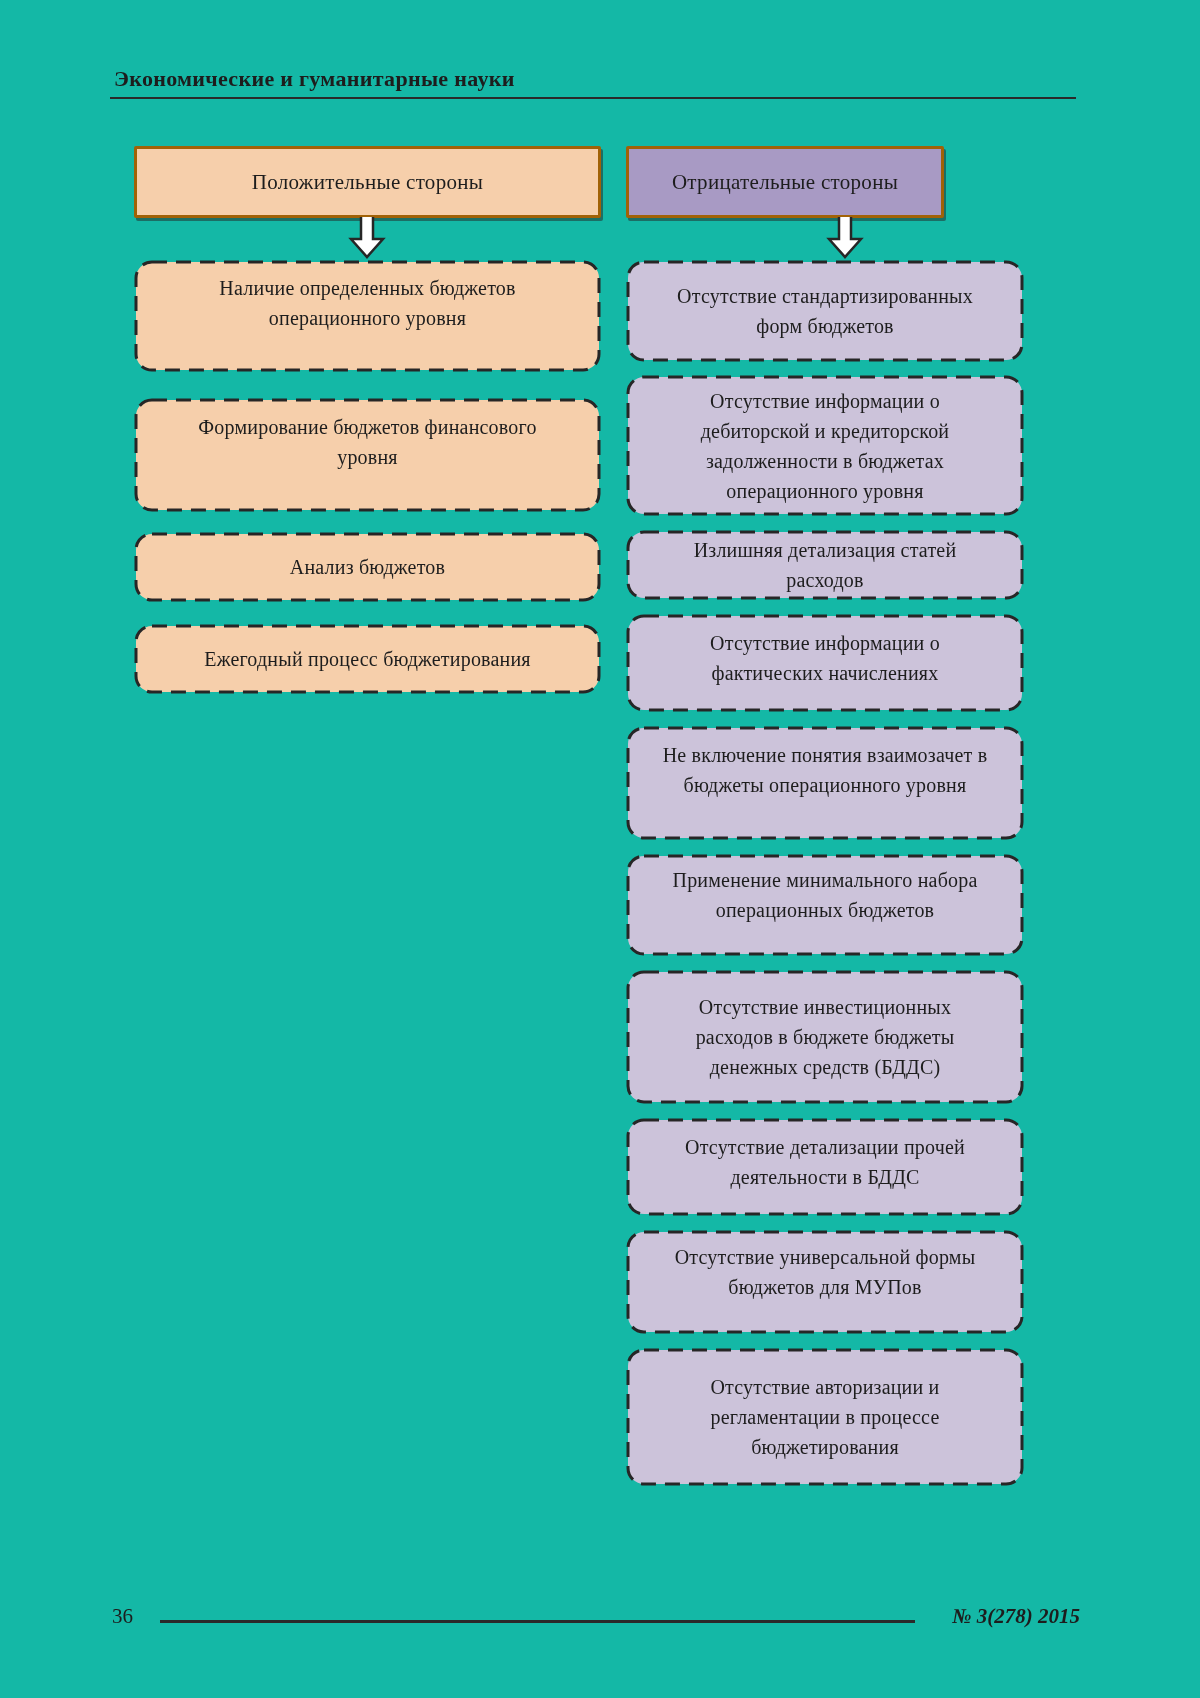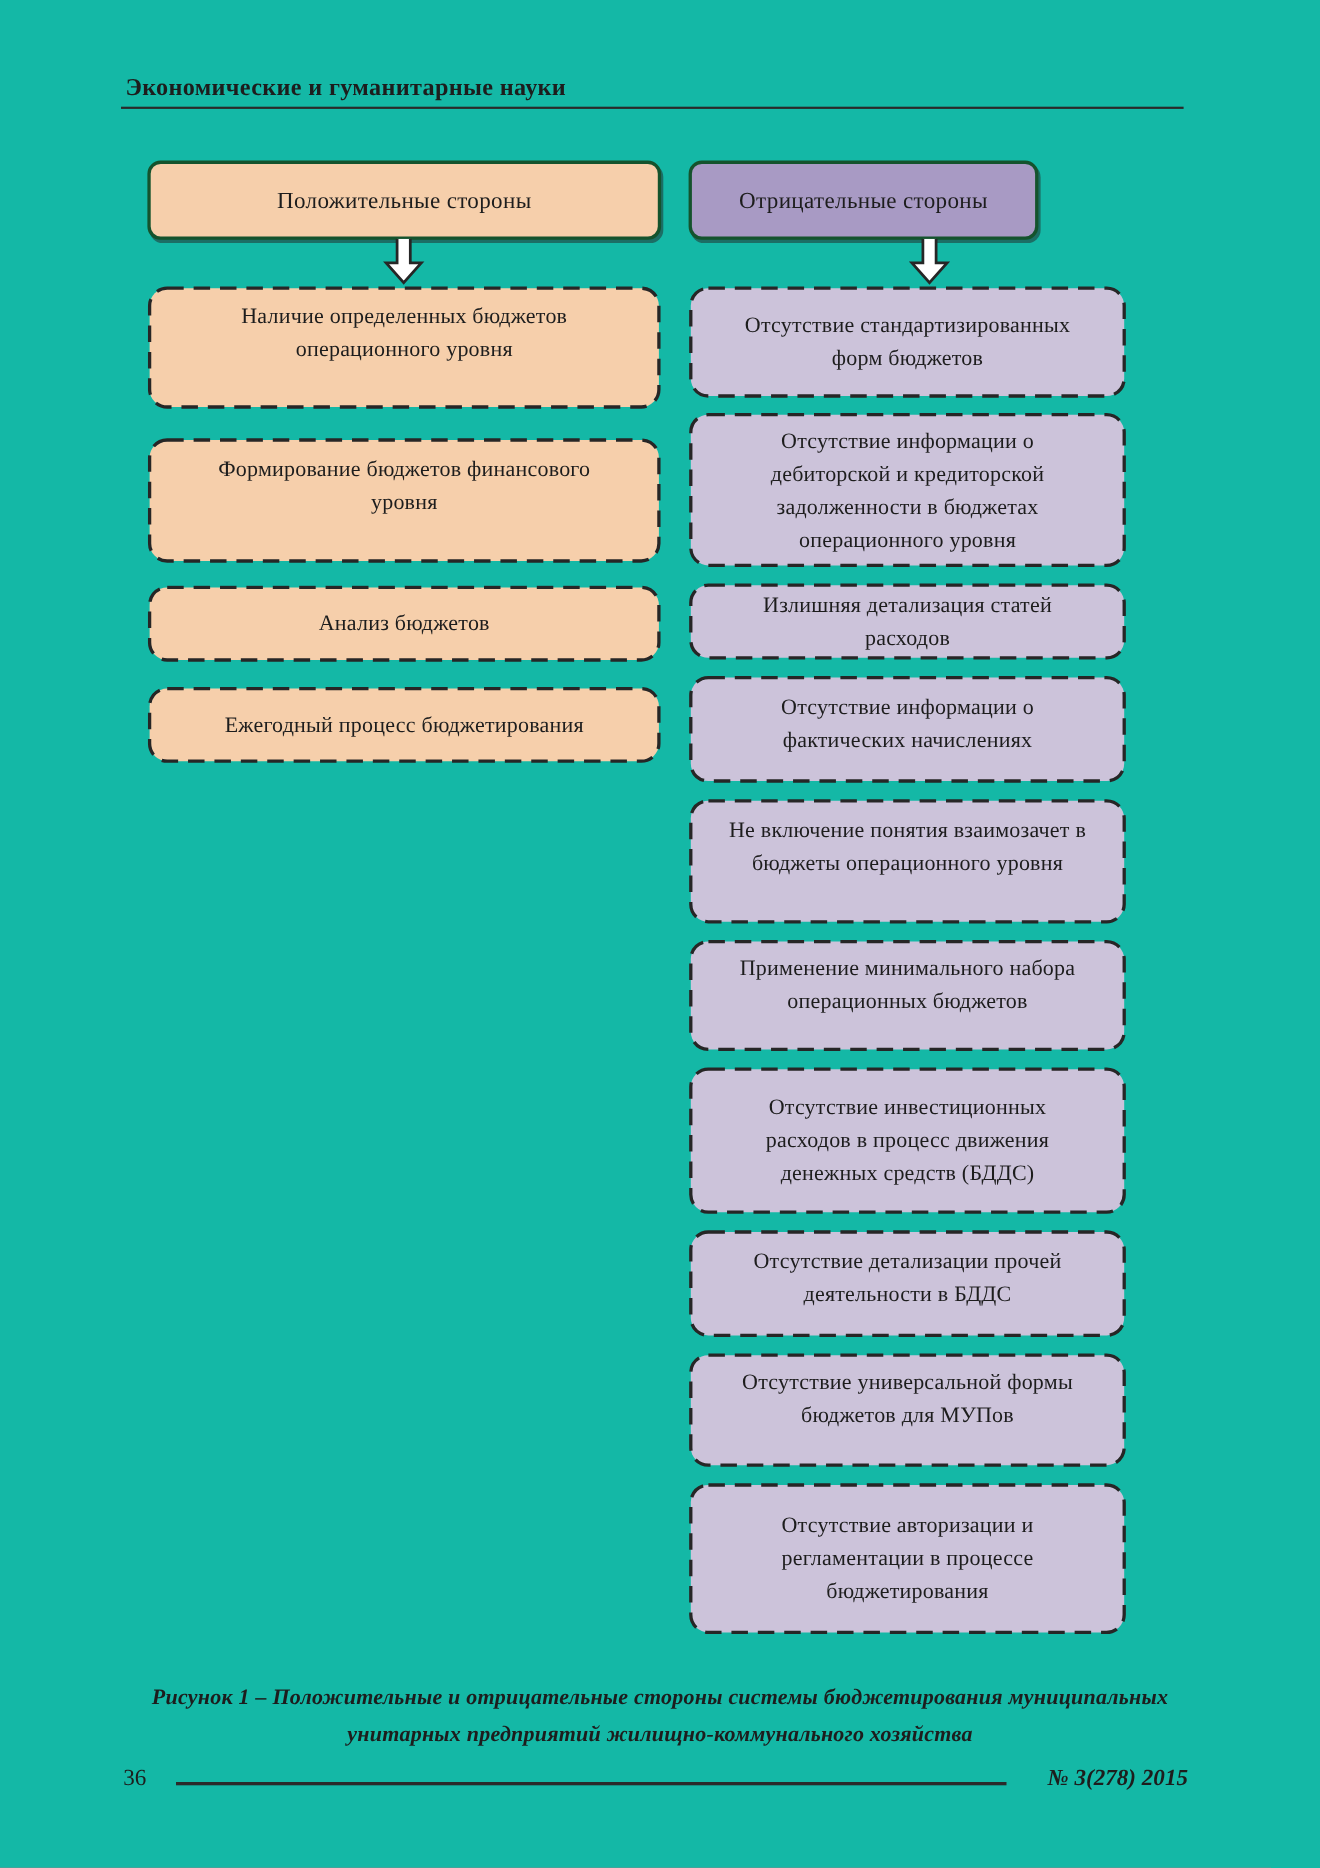--- a/index.html
+++ b/index.html
@@ -19,21 +19,21 @@
   }
   .hdr-rule{
     position:absolute;left:110px;top:97px;width:966px;height:2px;
     background:#2a2a2a;
   }
   
   #diagram{position:absolute;left:0;top:0;width:1200px;height:1500px;}
   .col{position:absolute;top:0;}
   .title-box{
     position:absolute;left:0;
-    border:3px solid #14532d;border-radius:12px;
+    border:3px solid #a16207;border-radius:2px;
     box-shadow:2px 3px 0 rgba(35,35,35,.5);
     display:flex;align-items:center;justify-content:center;
     font-size:21px;letter-spacing:.3px;
     box-sizing:border-box;text-align:center;
   }
   .dbox{position:absolute;left:0;}
   .dbox svg{position:absolute;left:0;top:0;display:block;}
   .dbox-text{
     position:absolute;left:0;top:0;right:0;bottom:0;
     display:flex;align-items:center;justify-content:center;
@@ -140,21 +140,21 @@
         <div class="dbox" style="top: 854px; width: 398px; height: 102px;">
           <svg width="398" height="102" viewBox="0 0 398 102">
             <rect x="2" y="2" width="394" height="98" rx="16" fill="#ccc3da" stroke="#262626" stroke-width="3" stroke-dasharray="15 9"></rect>
           </svg>
           <div class="dbox-text" style="padding: 6px 34px 26px;">Применение минимального набора операционных бюджетов</div>
         </div>
         <div class="dbox" style="top: 970px; width: 398px; height: 134px;">
           <svg width="398" height="134" viewBox="0 0 398 134">
             <rect x="2" y="2" width="394" height="130" rx="16" fill="#ccc3da" stroke="#262626" stroke-width="3" stroke-dasharray="15 9"></rect>
           </svg>
-          <div class="dbox-text" style="padding: 6px 34px;">Отсутствие инвестиционных расходов в процесс движения денежных средств (БДДС)</div>
+          <div class="dbox-text" style="padding: 6px 34px;">Отсутствие инвестиционных расходов в бюджете бюджеты денежных средств (БДДС)</div>
         </div>
         <div class="dbox" style="top: 1118px; width: 398px; height: 98px;">
           <svg width="398" height="98" viewBox="0 0 398 98">
             <rect x="2" y="2" width="394" height="94" rx="16" fill="#ccc3da" stroke="#262626" stroke-width="3" stroke-dasharray="15 9"></rect>
           </svg>
           <div class="dbox-text" style="padding: 6px 34px 16px;">Отсутствие детализации прочей деятельности в БДДС</div>
         </div>
         <div class="dbox" style="top: 1230px; width: 398px; height: 104px;">
           <svg width="398" height="104" viewBox="0 0 398 104">
             <rect x="2" y="2" width="394" height="100" rx="16" fill="#ccc3da" stroke="#262626" stroke-width="3" stroke-dasharray="15 9"></rect>
@@ -164,22 +164,18 @@
         <div class="dbox" style="top: 1348px; width: 398px; height: 138px;">
           <svg width="398" height="138" viewBox="0 0 398 138">
             <rect x="2" y="2" width="394" height="134" rx="16" fill="#ccc3da" stroke="#262626" stroke-width="3" stroke-dasharray="15 9"></rect>
           </svg>
           <div class="dbox-text" style="padding: 6px 34px;">Отсутствие авторизации и регламентации в процессе бюджетирования</div>
         </div>
       </div>
 
   </div>
 
-  <div class="caption">
-    <div>Рисунок 1 – Положительные и отрицательные стороны системы бюджетирования муниципальных</div>
-    <div>унитарных предприятий жилищно-коммунального хозяйства</div>
-  </div>
 
   <span class="footer-page">36</span>
   <div class="footer-rule"></div>
   <span class="footer-issue">№ 3(278) 2015</span>
 
 </div>
 
 </body></html>

